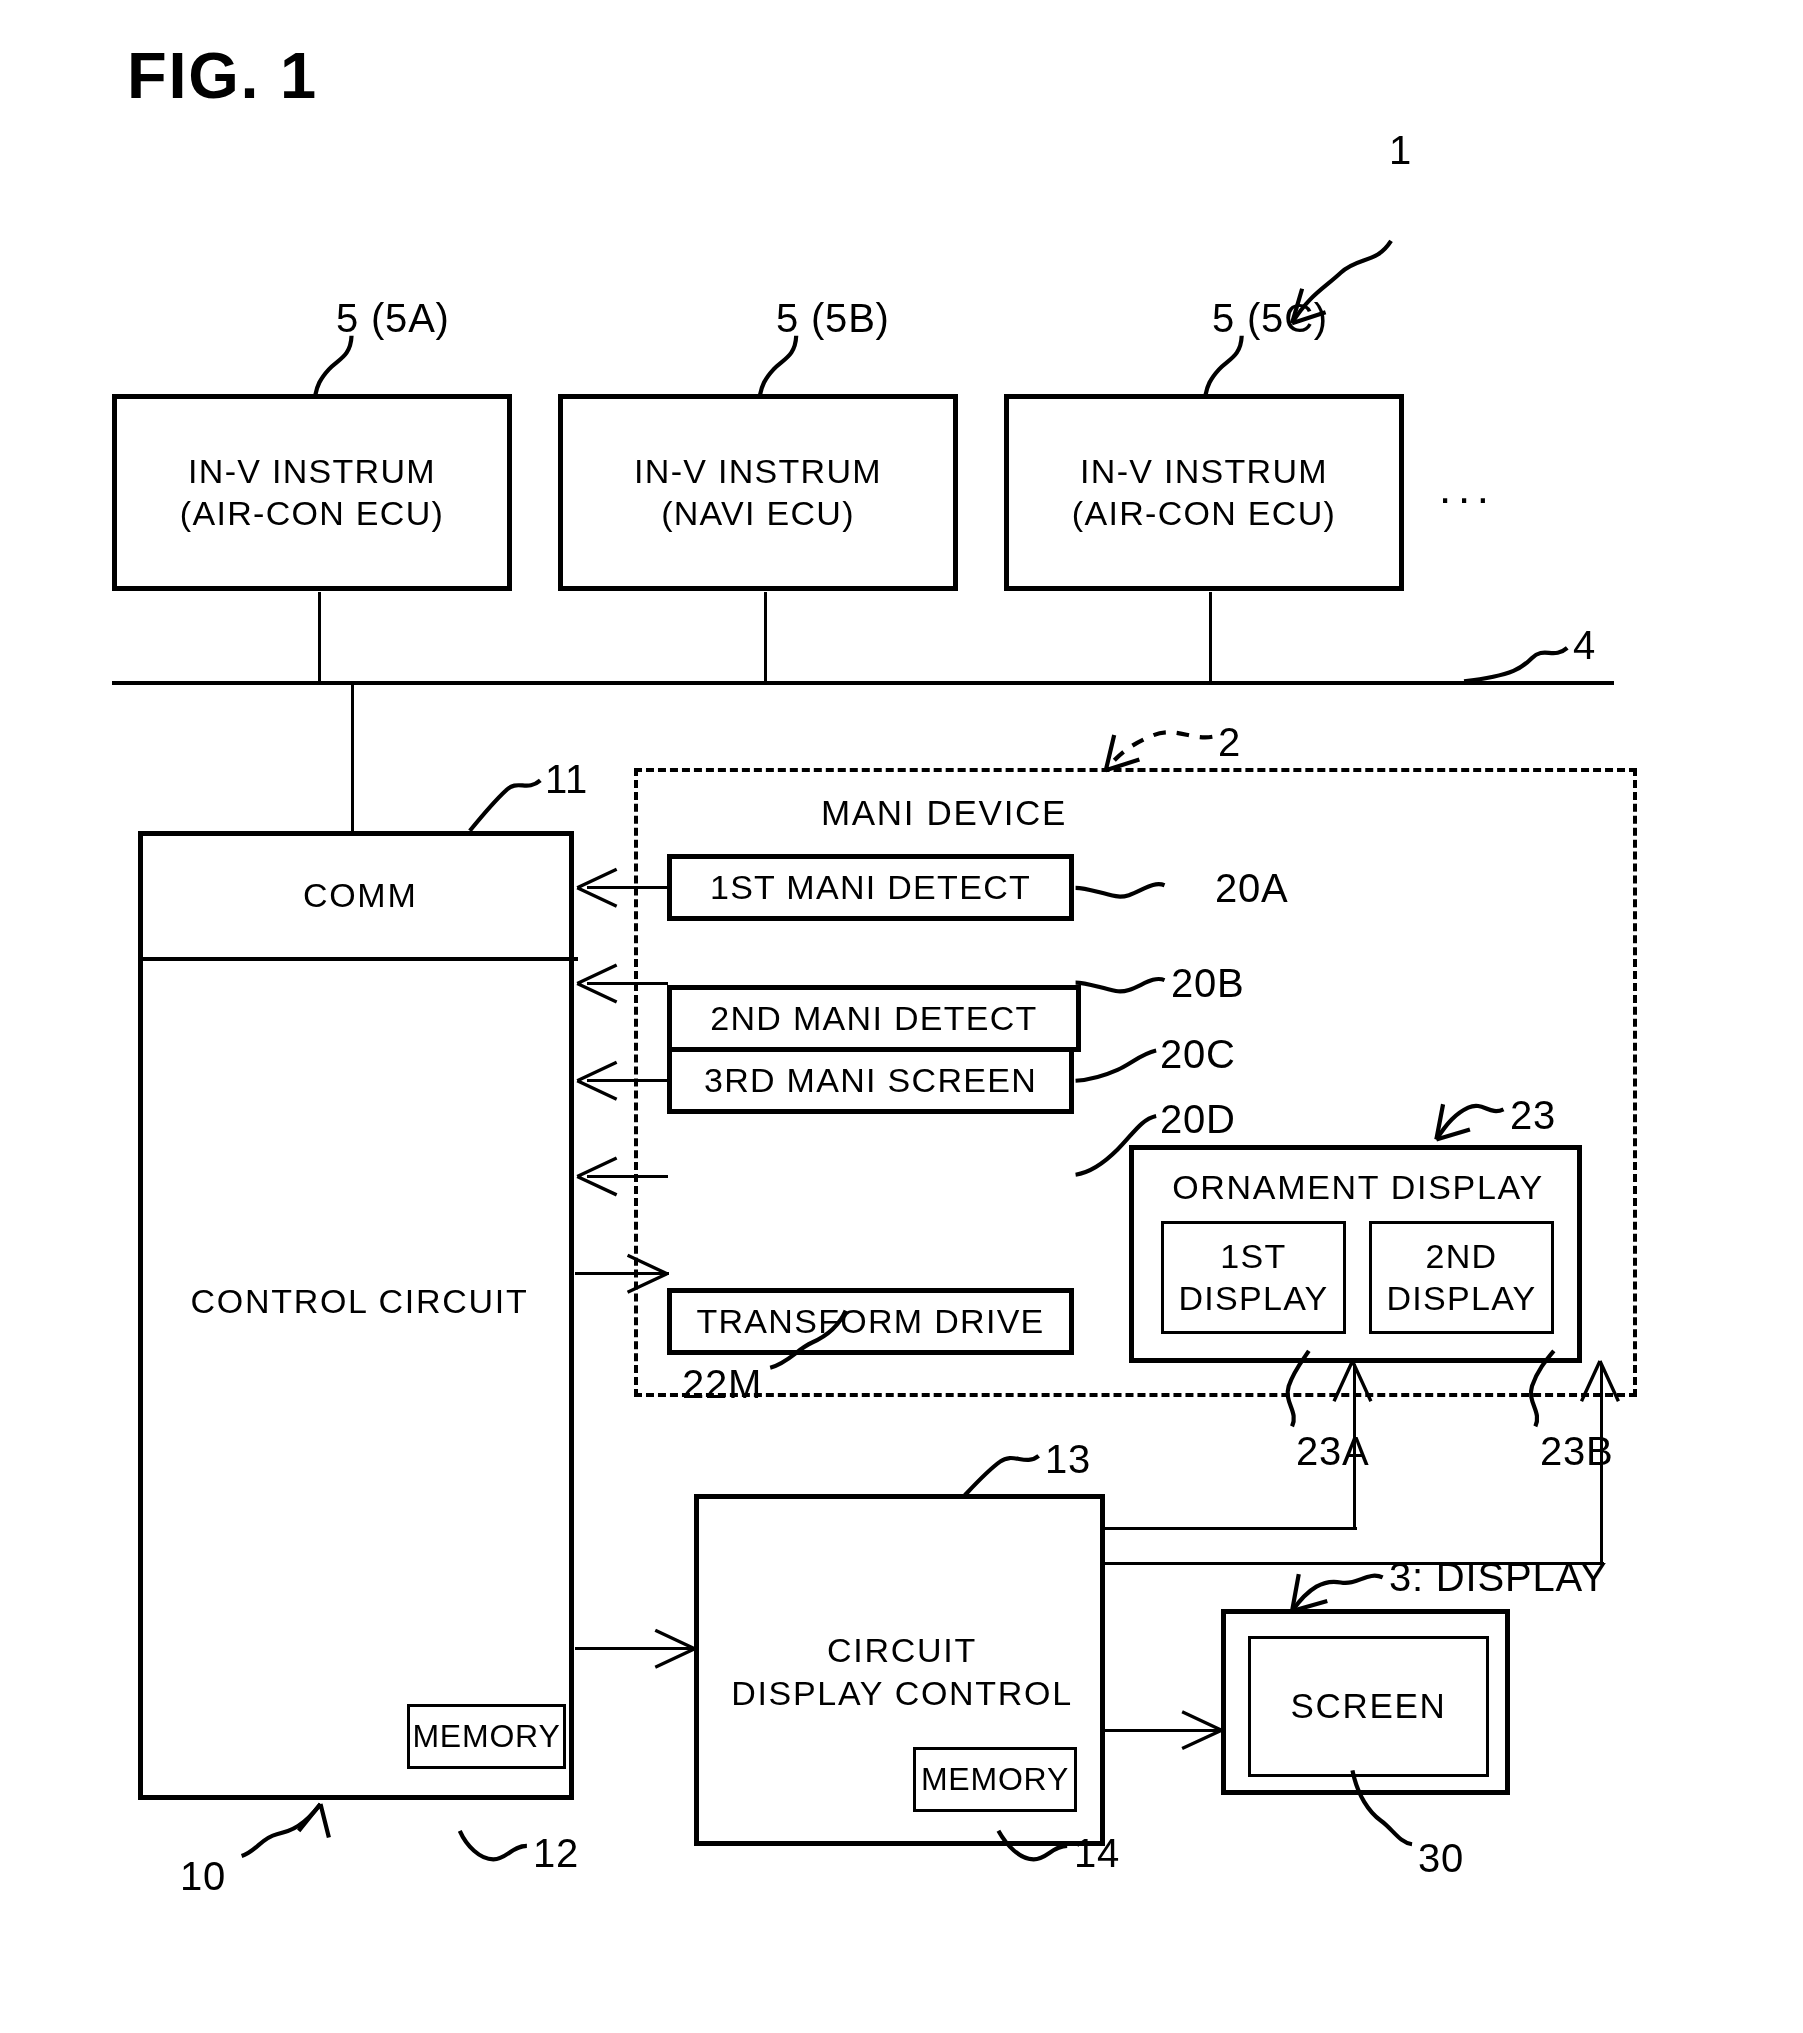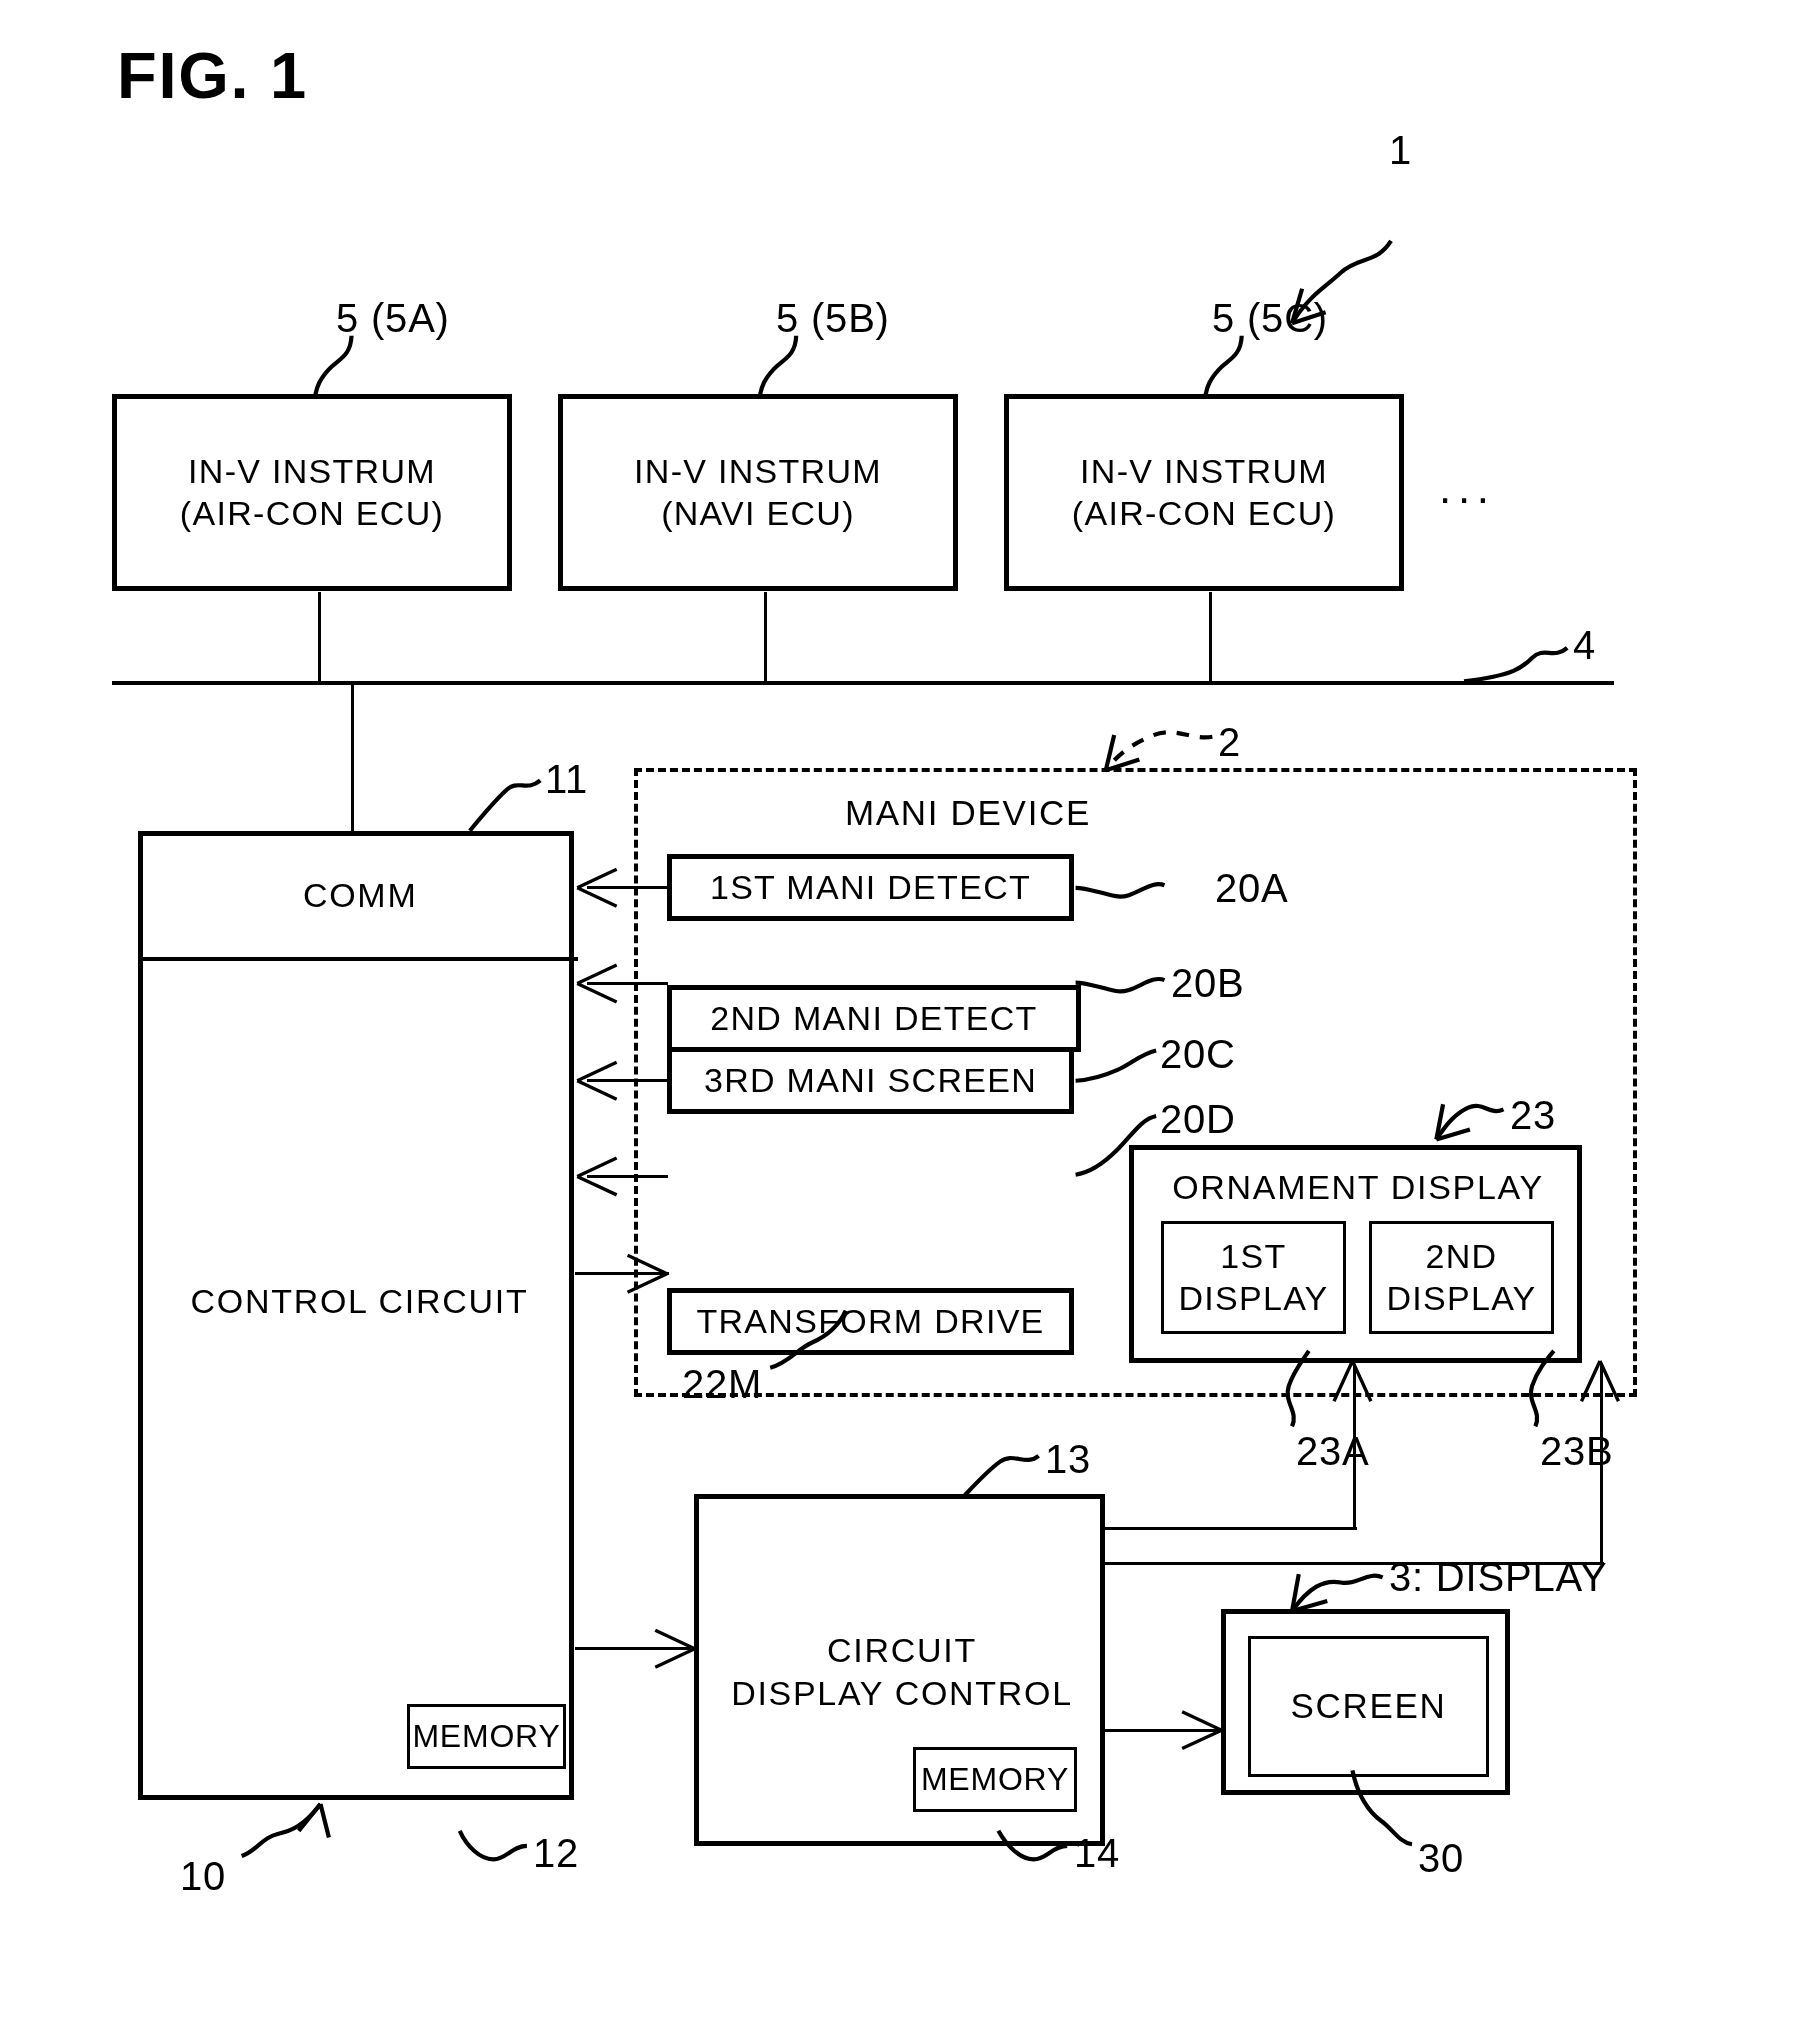--- a/index.html
+++ b/index.html
@@ -76,21 +76,21 @@
     font-size: 44px;
     letter-spacing: 6.7px;
     line-height: 1;
   }
 </style>
 </head>
 <body>
 
 <div id="stage">
 
-  <div class="abs fig-title" style="left:117px; top:38px;">FIG. 1</div>
+  <div class="abs fig-title" style="left:127px; top:38px;">FIG. 1</div>
 
   <div class="abs lbl big" style="left:1389px; top:130px;">1</div>
 
   <div class="abs lbl big" style="left:336px; top:298px;">5 (5A)</div>
   <div class="abs lbl big" style="left:776px; top:298px;">5 (5B)</div>
   <div class="abs lbl big" style="left:1212px; top:298px;">5 (5C)</div>
 
   <div class="abs box thick" style="left:112px; top:394px; width:400px; height:197px; font-size:34px;">
     <div>
       <div>IN-V INSTRUM</div>
@@ -139,21 +139,21 @@
     </div>
   </div>
 
   <div class="abs lbl big" style="left:180px; top:1856px;">10</div>
   <div class="abs lbl big" style="left:533px; top:1833px;">12</div>
 
   <div class="abs dashbox" style="left:634px; top:768px; width:1003px; height:629px;"></div>
 
   <div class="abs lbl big" style="left:1218px; top:722px;">2</div>
 
-  <div class="abs" style="left:796px; top:793px; width:344px; text-align:center; font-size:35px; letter-spacing:1.7px;">MANI DEVICE</div>
+  <div class="abs" style="left:772px; top:793px; width:344px; text-align:center; font-size:35px; letter-spacing:1.7px;">MANI DEVICE</div>
 
   <div class="abs box thick" style="left:667px; top:854px; width:407px; height:67px; font-size:34px;">
     <span>1ST MANI DETECT</span>
   </div>
   <div class="abs lbl big" style="left:1171px; top:868px;margin-left:44px;">20A</div>
 
   <div class="abs box thick" style="left:667px; top:950px; width:414px; height:67px; font-size:34px;margin-top:35px;">
     <span>2ND MANI DETECT</span>
   </div>
   <div class="abs lbl big" style="left:1171px; top:963px;">20B</div>

